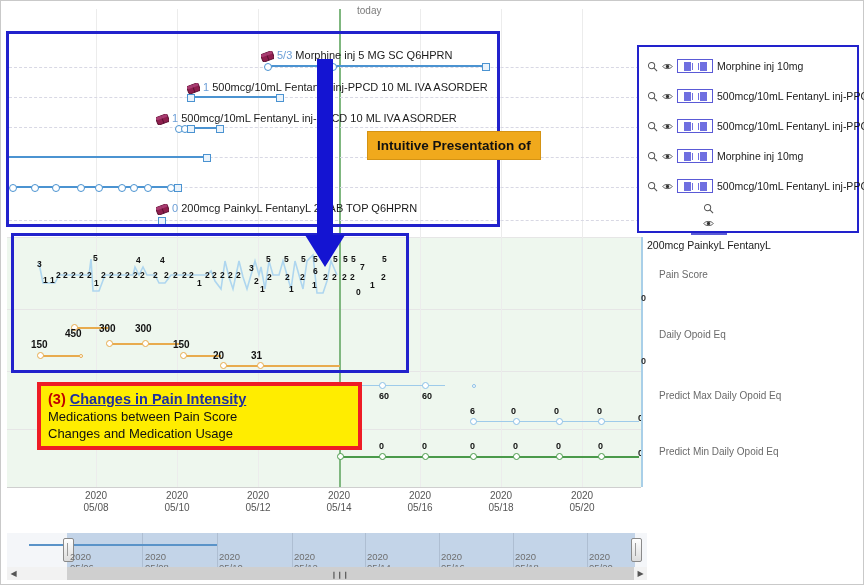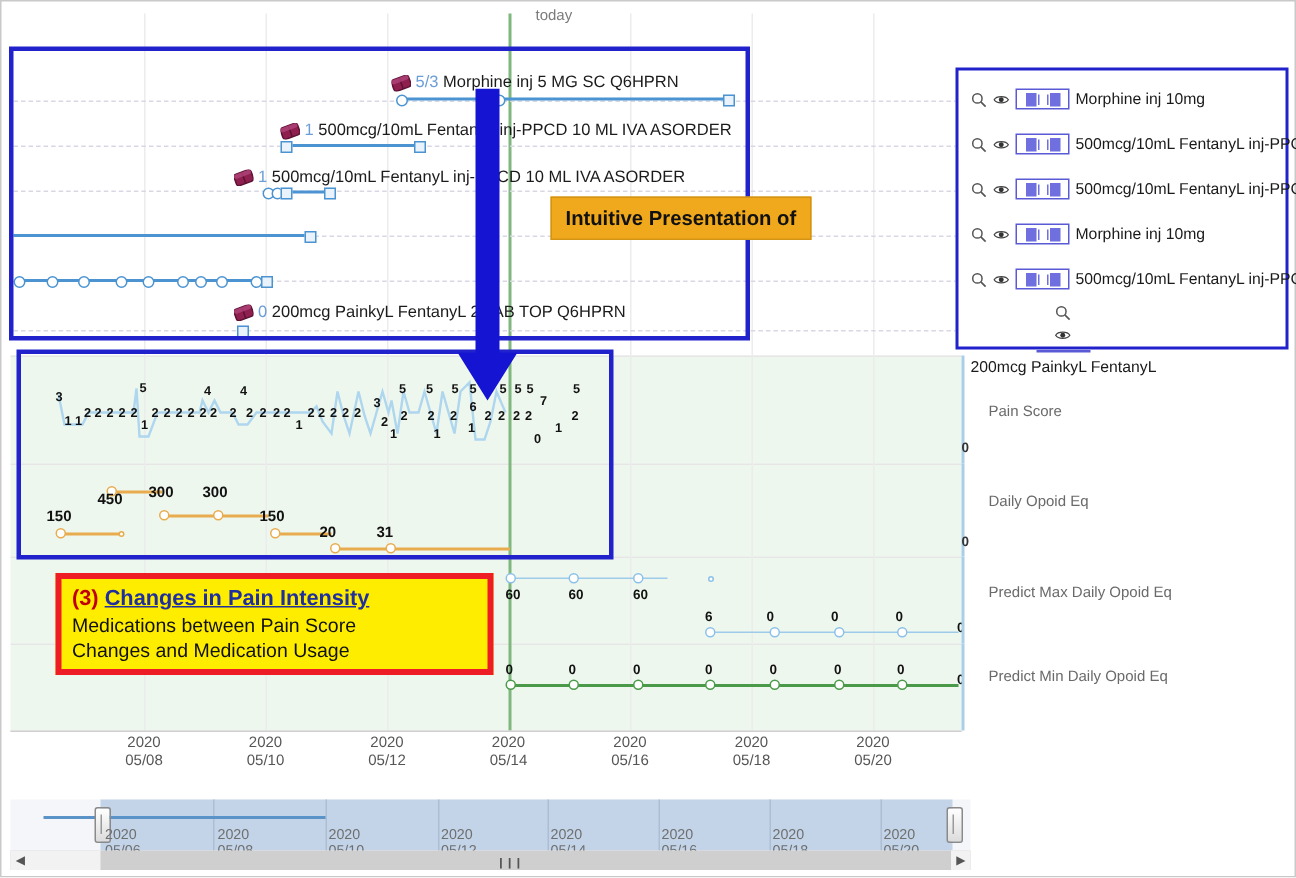--- a/index.html
+++ b/index.html
@@ -542,21 +542,21 @@
   <div class="bluebox" style="left:10px;top:232px;width:398px;height:140px;"></div>
 
   <svg class="bigarrow" style="left:304px;top:58px;" width="42" height="212">
     <polygon points="12,0 28,0 28,176 40,176 20,208 0,176 12,176" fill="#1414d2"></polygon>
   </svg>
 
   <div class="orangecall" style="left:366px;top:130px;">
     <div>Intuitive Presentation of</div>
   </div>
 
-  <div class="redcall" style="left:36px;top:381px;width:292px;">
+  <div class="redcall" style="left:36px;top:381px;width:325px;">
     <div class="t1">
       <span class="p">(3)</span>
       <span class="b">Changes in Pain Intensity</span>
     </div>
     <div class="t2">Medications between Pain Score</div>
     <div class="t2">Changes and Medication Usage</div>
   </div>
 
 </div>
 

